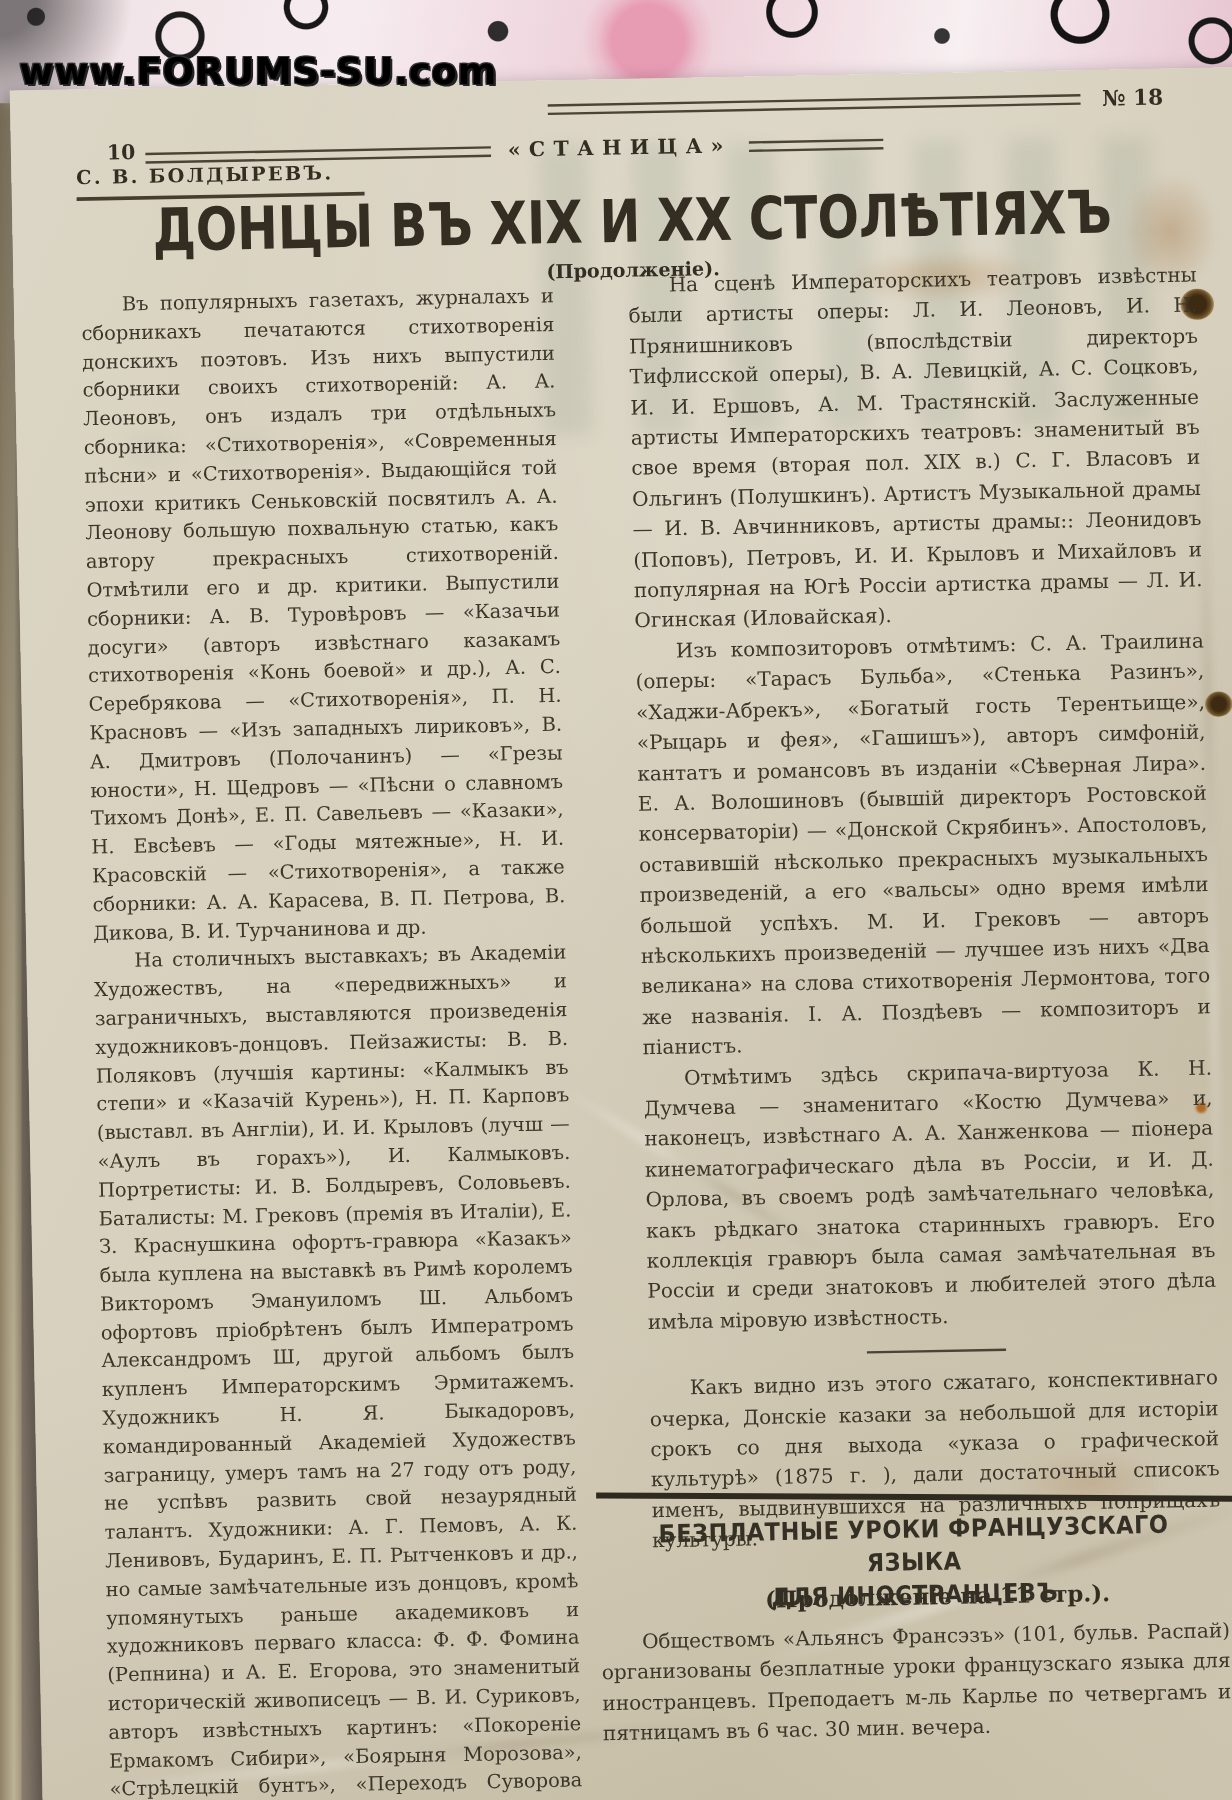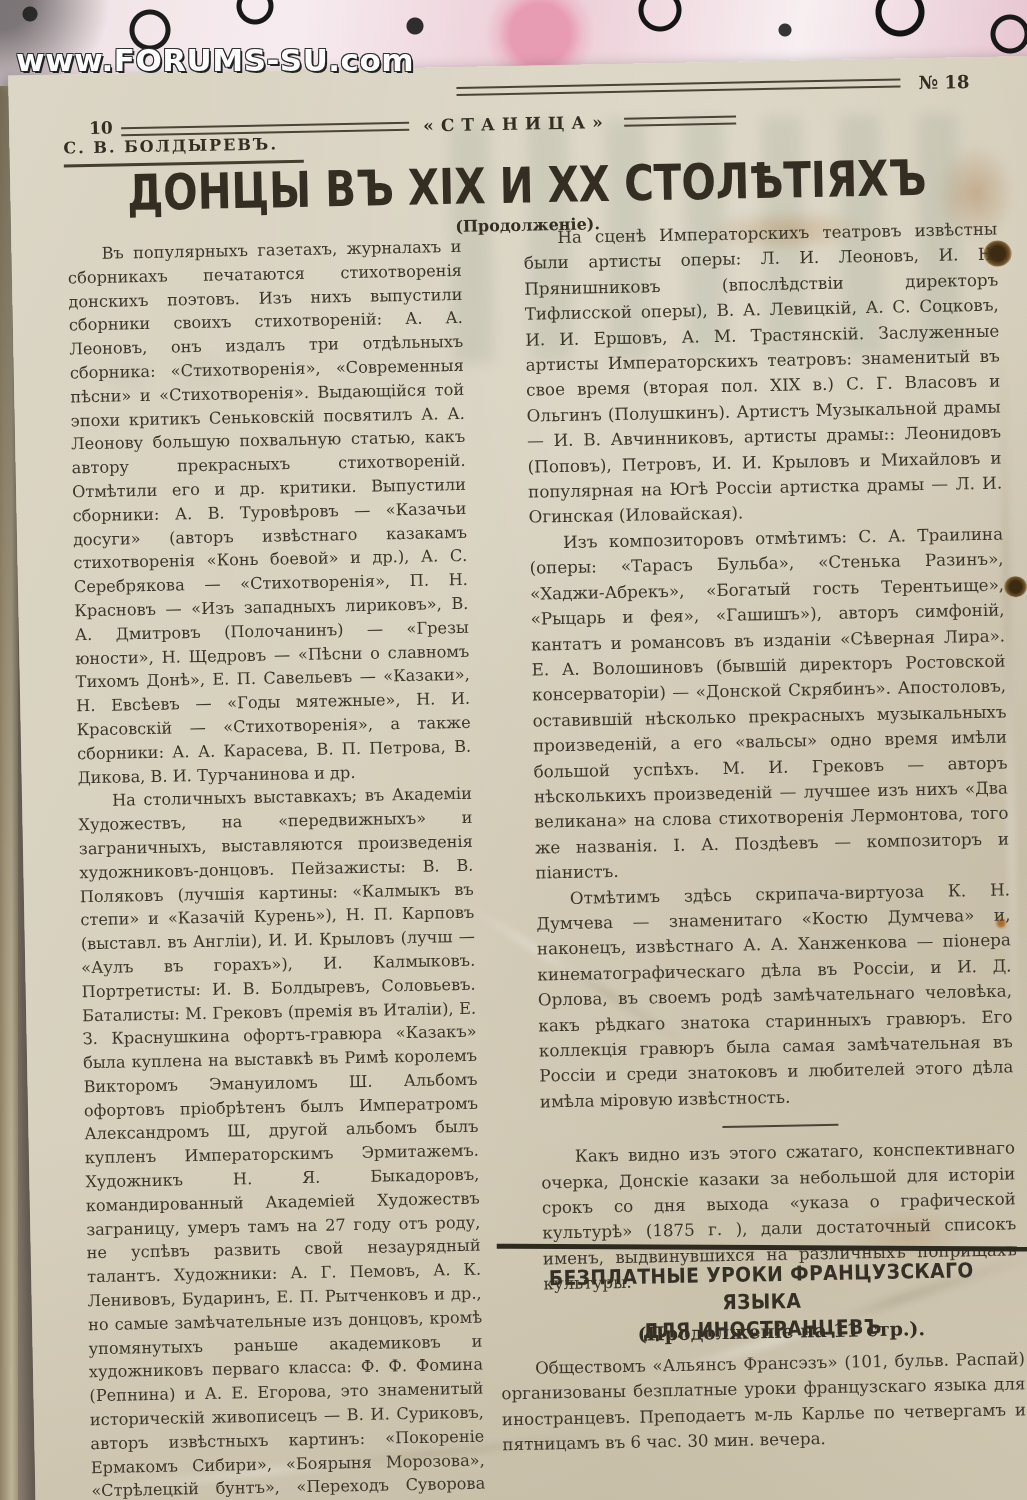--- a/index.html
+++ b/index.html
@@ -20,21 +20,21 @@
       radial-gradient(circle at 660px 10px, transparent 16px, #151515 17px 21px, transparent 22px),
       radial-gradient(circle at 785px 30px, rgba(20,20,20,.85) 0 6px, transparent 7px),
       radial-gradient(circle at 900px 12px, transparent 18px, #141414 19px 24px, transparent 25px),
       radial-gradient(circle at 1010px 34px, transparent 14px, #191919 15px 19px, transparent 20px),
       radial-gradient(circle at 0px 0px, rgba(30,30,30,.55) 0 30px, transparent 110px),
       linear-gradient(100deg,#efe0e4 0%,#f6ecef 28%,#ecccd6 52%,#f7eff1 76%,#e6c2ce 100%);
   }
   .watermark{
     position:absolute;top:42px;left:16px;z-index:30;
     font-family:"DejaVu Sans", sans-serif;font-weight:bold;font-size:31px;
-    color:#ffffff;letter-spacing:.5px;
+    color:#000000;letter-spacing:.5px;
     text-shadow:2px 2px 0 #222,-1px -1px 0 #333,1px -1px 0 #333,-1px 1px 0 #333;
   }
   .under-sheet{
     position:absolute;left:0;top:86px;bottom:0;width:18px;z-index:1;
     background:linear-gradient(90deg,#8e8166,#c0b498 65%,#a89c80);
   }
   
   .paper{
     position:absolute;left:8px;top:64px;width:1033px;height:1470px;z-index:2;
     transform:rotate(-1.1deg);transform-origin:600px 0;

